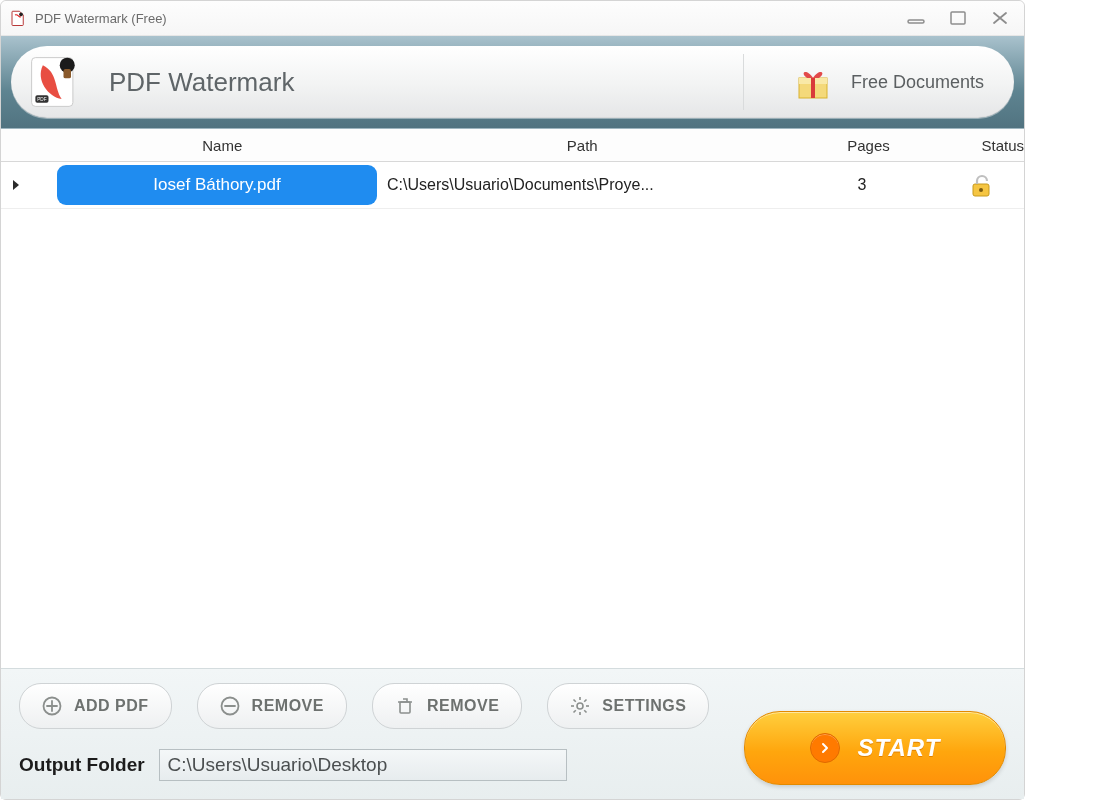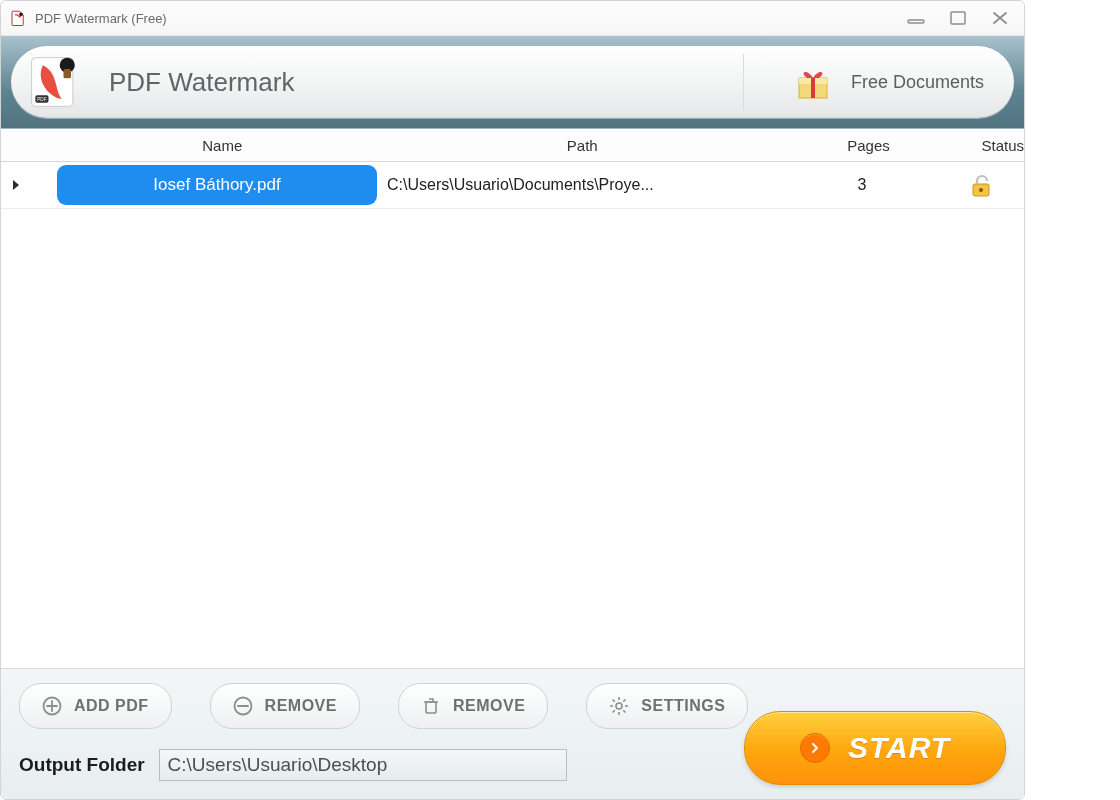--- a/index.html
+++ b/index.html
@@ -169,21 +169,21 @@
   .lock-icon { width:26px;height:26px; display:inline-block;}
 
   
   .bottom {
     background: linear-gradient(#f2f6f7,#e8eeef);
     border-top: 1px solid #d4dcde;
     padding: 14px 18px 18px 18px;
   }
   .btn-row {
     display:flex;
-    gap: 38px;
+    gap: 25px;
     align-items:center;
   }
   .pill-btn {
     height: 44px;
     padding: 0 22px;
     border-radius: 22px;
     border: 1px solid #cfd3d5;
     background: linear-gradient(#ffffff,#eef0f1);
     display:flex;
     align-items:center;
@@ -249,21 +249,21 @@
   }
   .start-btn .chev {
     width: 28px;height:28px;border-radius:50%;
     background:#ff7a00;
     border:1px solid #e06a00;
     display:flex;align-items:center;justify-content:center;
     color:#fff;
     box-shadow: inset 0 1px 0 rgba(255,255,255,.3);
   }
   .start-btn .label {
-    font-size: 30px;
+    font-size: 24px;
     font-weight: 800;
     font-style: italic;
     color:#ffffff;
     letter-spacing: 1px;
     text-shadow: 0 1px 0 #e08000;
   }
 
 </style>
 </head>
 <body>

